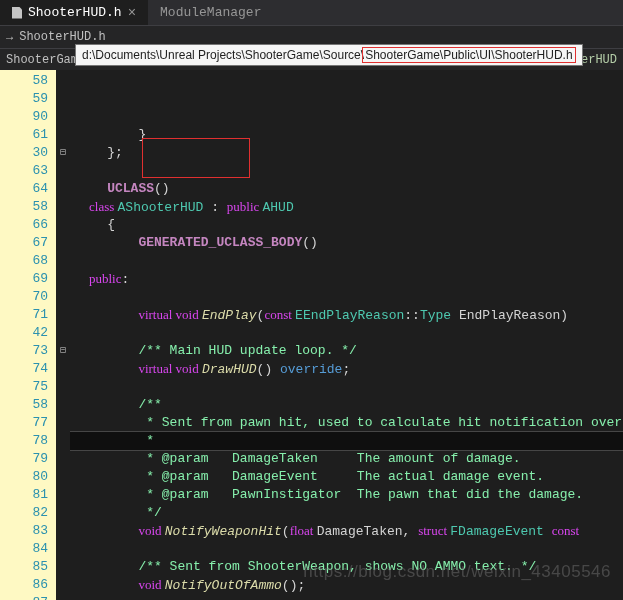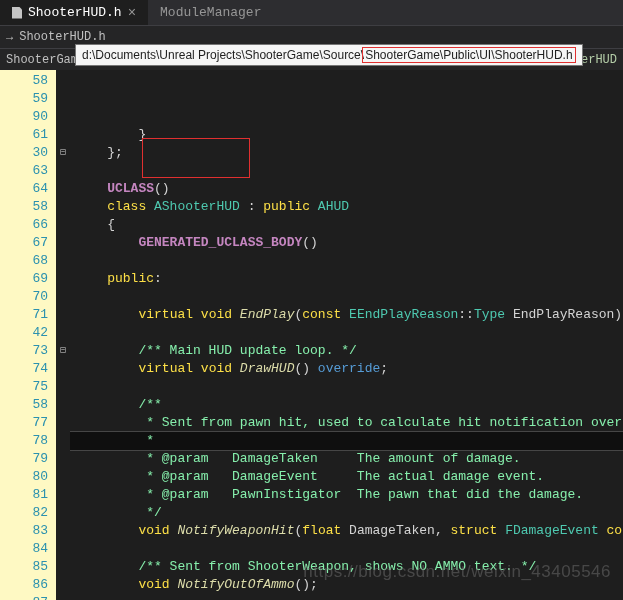--- a/index.html
+++ b/index.html
@@ -19,21 +19,21 @@
   .member-bar .classname { color:#b5cea8; }
   .editor { position:relative; display:flex; height:calc(100% - 70px); }
   .gutter { background:#fef9c3; width:56px; text-align:right; padding-right:8px; padding-top:2px; color:#2b91af; font-size:13px; line-height:18px; }
   .gutter .ln { height:18px; }
   .fold-col { width:14px; background:#1e1e1e; padding-top:2px; }
   .fold-col .fc { height:18px; color:#a0a0a0; font-size:10px; text-align:center; line-height:18px; }
   .code { flex:1; padding-top:2px; line-height:18px; white-space:pre; overflow:hidden; position:relative; }
   .code .row { height:18px; padding-left:6px; }
   .code .cur-line { background:#0f0f0f; outline:1px solid #464646; }
   .p  { color:#d4d4d4; }   
-  .kw { color:#fde047; }   
+  .kw { color:#d946ef;font-family:Liberation Serif, serif; }   
   .ty { color:#4ec9b0; }   
   .fn { color:#dcdcaa;font-style:italic; }   
   .cm { color:#86efac; }   
   .mc { color:#c586c0;font-weight:bold; }   
   .ov { color:#569cd6;text-align:right; }
   .redbox { position:absolute; border:1px solid #e03030; pointer-events:none; z-index:5; }
   .redbox.a { left:72px; top:68px; width:108px; height:40px; }
   .watermark { position:absolute; bottom:18px; right:12px; color:#6a6a6a; font-family:Arial,sans-serif; font-size:17px; letter-spacing:0.5px; opacity:0.55; }
   .icon-file { display:inline-block; width:10px; height:12px; background:#c5c5c5; clip-path:polygon(0 0,70% 0,100% 25%,100% 100%,0 100%); }
 </style>

